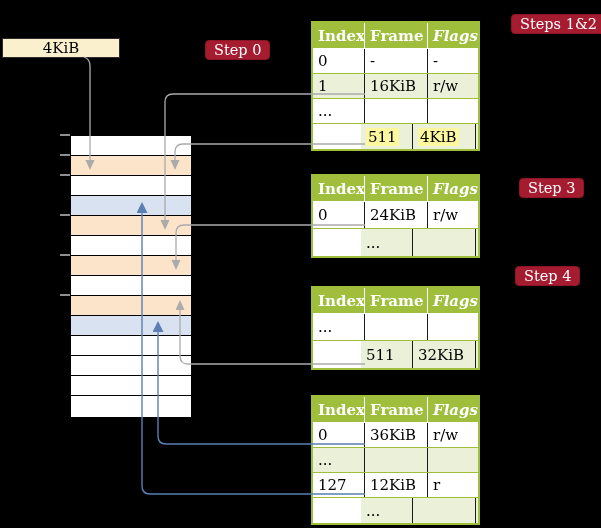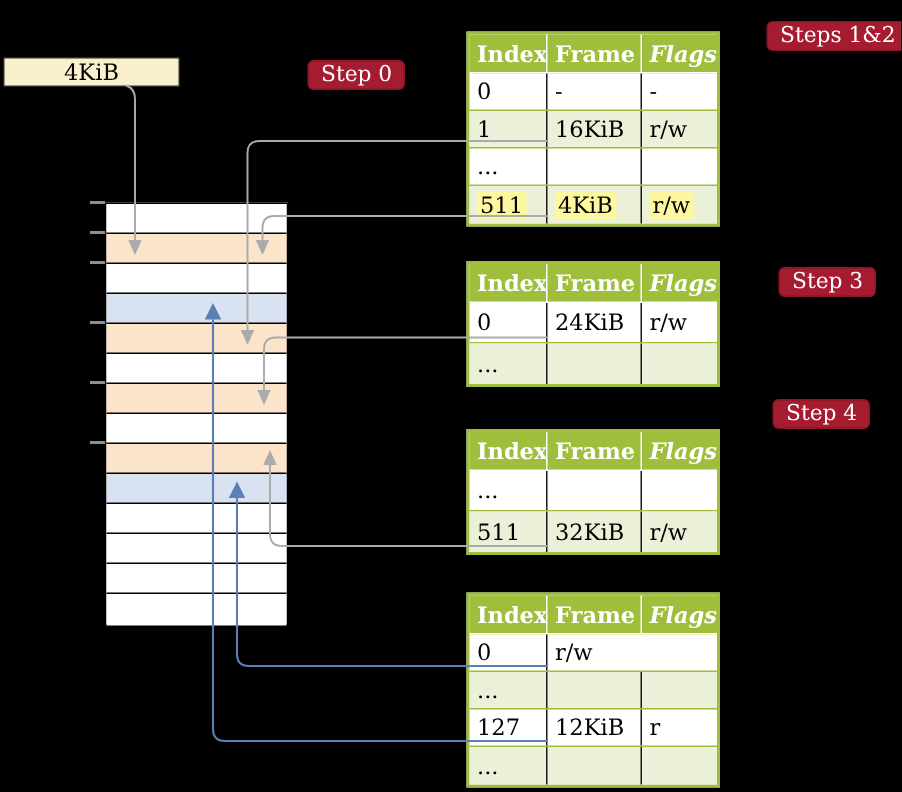--- a/index.html
+++ b/index.html
@@ -36,21 +36,21 @@
   
   .ptable{
     position:absolute;left:311px;width:169px;border:2px solid #9ebe3c;
     box-sizing:border-box;background:#fff;
   }
   .t1{top:21px;} .t2{top:174px;} .t3{top:286px;} .t4{top:395px;}
   .prow{display:grid;grid-template-columns:52px 63px 1fr;box-sizing:border-box;}
   .prow.head{height:26px;background:#9ebe3c;border-bottom:1.5px solid #fff;}
   .prow.body{height:25px;border-bottom:1.5px solid #9ebe3c;}
   .rh27 .prow.body{height:27px;}
-  .prow.body:last-child{border-bottom:none;}
+  .prow.body:last-child{border-bottom:none;margin-left:48px;}
   .prow.body.shade{background:#ebf1d9;}
   .cell{
     display:flex;align-items:center;padding-left:5px;font-size:15px;color:#000;
     box-sizing:border-box;border-right:1px solid #1b1b1b;overflow:hidden;
   }
   .cell:last-child{border-right:none;}
   .prow.head .cell{color:#fff;font-weight:700;border-right:1.5px solid #fff;}
   .prow.head .cell:last-child{border-right:none;font-style:italic;}
   .hl{background:#fdf79f;padding:0 2px;}
   
@@ -155,20 +155,21 @@
       </div>
     </div>
   <div class="ptable t4" id="table-3">
       <div class="prow head">
         <div class="cell">Index</div>
         <div class="cell">Frame</div>
         <div class="cell">Flags</div>
       </div>
       <div class="prow body">
         <div class="cell">0</div>
+        <div class="cell">36KiB</div>
         <div class="cell">r/w</div>
       </div>
       <div class="prow body shade">
         <div class="cell">...</div>
         <div class="cell"></div>
         <div class="cell"></div>
       </div>
       <div class="prow body">
         <div class="cell">127</div>
         <div class="cell">12KiB</div>

